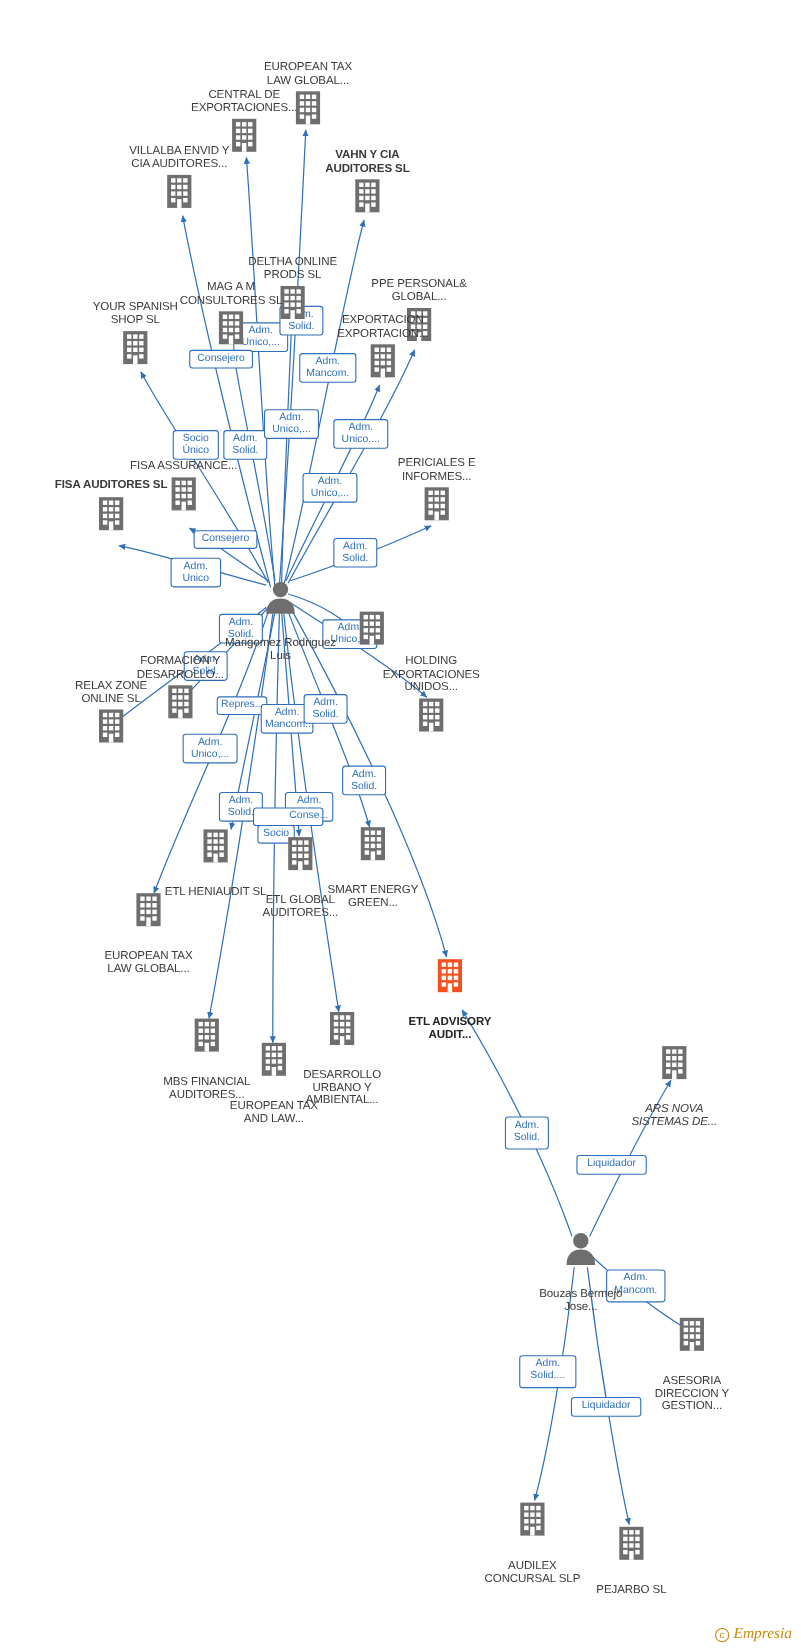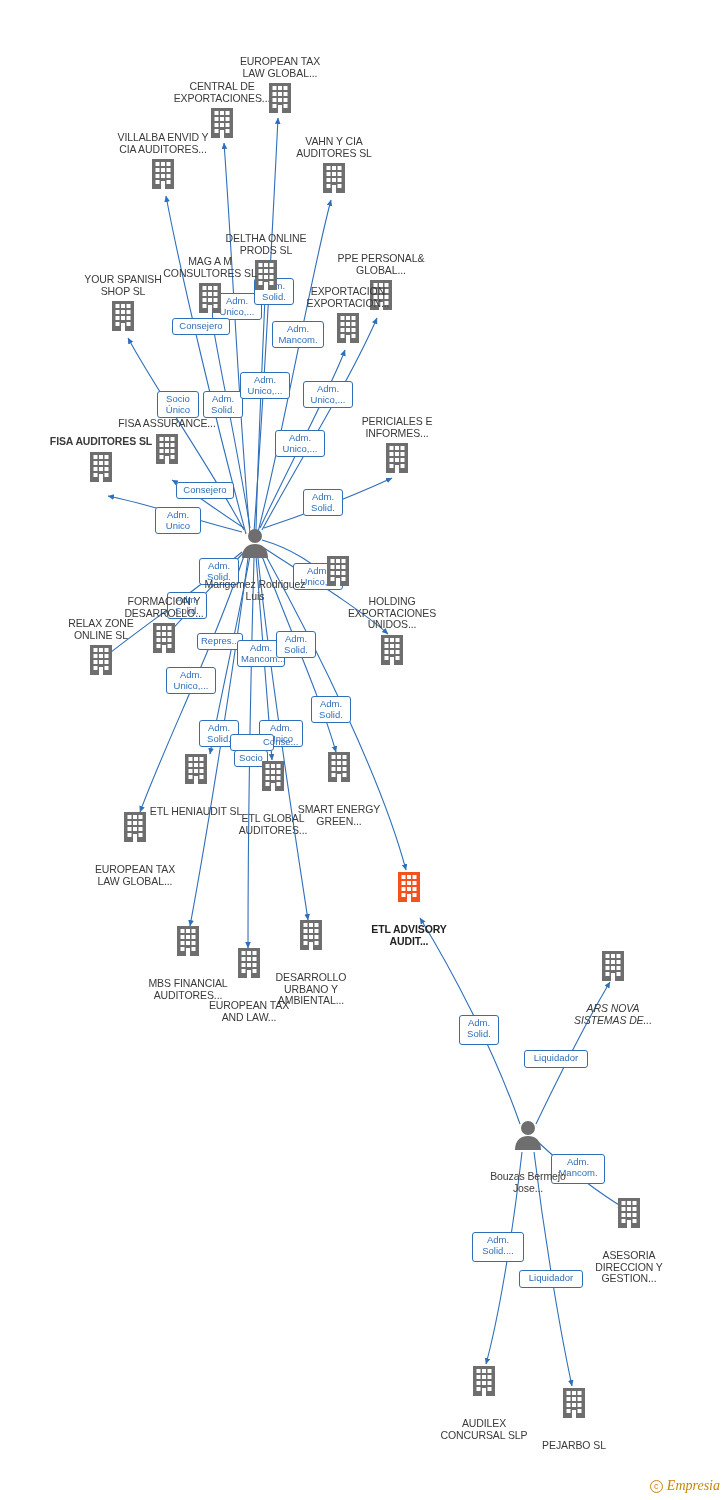--- a/index.html
+++ b/index.html
@@ -153,21 +153,21 @@
       <div class="badge" style="left: 276px; top: 631px; width: 40px; min-height: 26px;">Adm.
 Solid.</div>
       <div class="badge" style="left: 166px; top: 667px; width: 50px; min-height: 26px;">Adm.
 Unico,...</div>
       <div class="badge" style="left: 311px; top: 696px; width: 40px; min-height: 26px;">Adm.
 Solid.</div>
       <div class="badge" style="left: 199px; top: 720px; width: 40px; min-height: 26px;">Adm.
 Solid.</div>
       <div class="badge" style="left: 259px; top: 720px; width: 44px; min-height: 26px;">Adm.
 Unico</div>
-      <div class="badge" style="left: 230px; top: 734px; width: 44px; min-height: 16px; padding-left: 32px;">Conse...</div>
+      <div class="badge" style="left: 230px; top: 734px; width: 64px; min-height: 16px; padding-left: 32px;">Conse...</div>
       <div class="badge" style="left: 234px; top: 750px; width: 34px; min-height: 16px;">Socio</div>
       <div class="badge" style="left: 459px; top: 1015px; width: 40px; min-height: 30px;">Adm.
 Solid.</div>
       <div class="badge" style="left: 524px; top: 1050px; width: 64px; min-height: 18px;">Liquidador</div>
       <div class="badge" style="left: 551px; top: 1154px; width: 54px; min-height: 30px;">Adm.
 Mancom.</div>
       <div class="badge" style="left: 472px; top: 1232px; width: 52px; min-height: 30px;">Adm.
 Solid....</div>
       <div class="badge" style="left: 519px; top: 1270px; width: 64px; min-height: 18px;">Liquidador</div>
     </div>
@@ -201,21 +201,21 @@
             <rect x="18.5" y="11" width="4" height="4" fill="#fff"></rect>
             <rect x="7.5" y="17" width="4" height="4" fill="#fff"></rect>
             <rect x="13" y="17" width="4" height="4" fill="#fff"></rect>
             <rect x="18.5" y="17" width="4" height="4" fill="#fff"></rect>
             <rect x="7.5" y="23" width="4" height="4" fill="#fff"></rect>
             <rect x="18.5" y="23" width="4" height="4" fill="#fff"></rect>
             <rect x="13" y="24" width="4" height="8" fill="#fff"></rect>
           </svg></div>
         <div class="cap">EUROPEAN TAX LAW GLOBAL...</div>
       </div>
-      <div class="node capabove" style="left: 334px; top: 136px;">
+      <div class="node capabove" style="left: 334px; top: 136px; font-weight: bold;">
         <div class="glyph"><svg width="30" height="34" viewBox="0 0 30 34">
             <rect x="4" y="2" width="22" height="30" fill="#6e6e6e"></rect>
             <rect x="7.5" y="5" width="4" height="4" fill="#fff"></rect>
             <rect x="13" y="5" width="4" height="4" fill="#fff"></rect>
             <rect x="18.5" y="5" width="4" height="4" fill="#fff"></rect>
             <rect x="7.5" y="11" width="4" height="4" fill="#fff"></rect>
             <rect x="13" y="11" width="4" height="4" fill="#fff"></rect>
             <rect x="18.5" y="11" width="4" height="4" fill="#fff"></rect>
             <rect x="7.5" y="17" width="4" height="4" fill="#fff"></rect>
             <rect x="13" y="17" width="4" height="4" fill="#fff"></rect>

